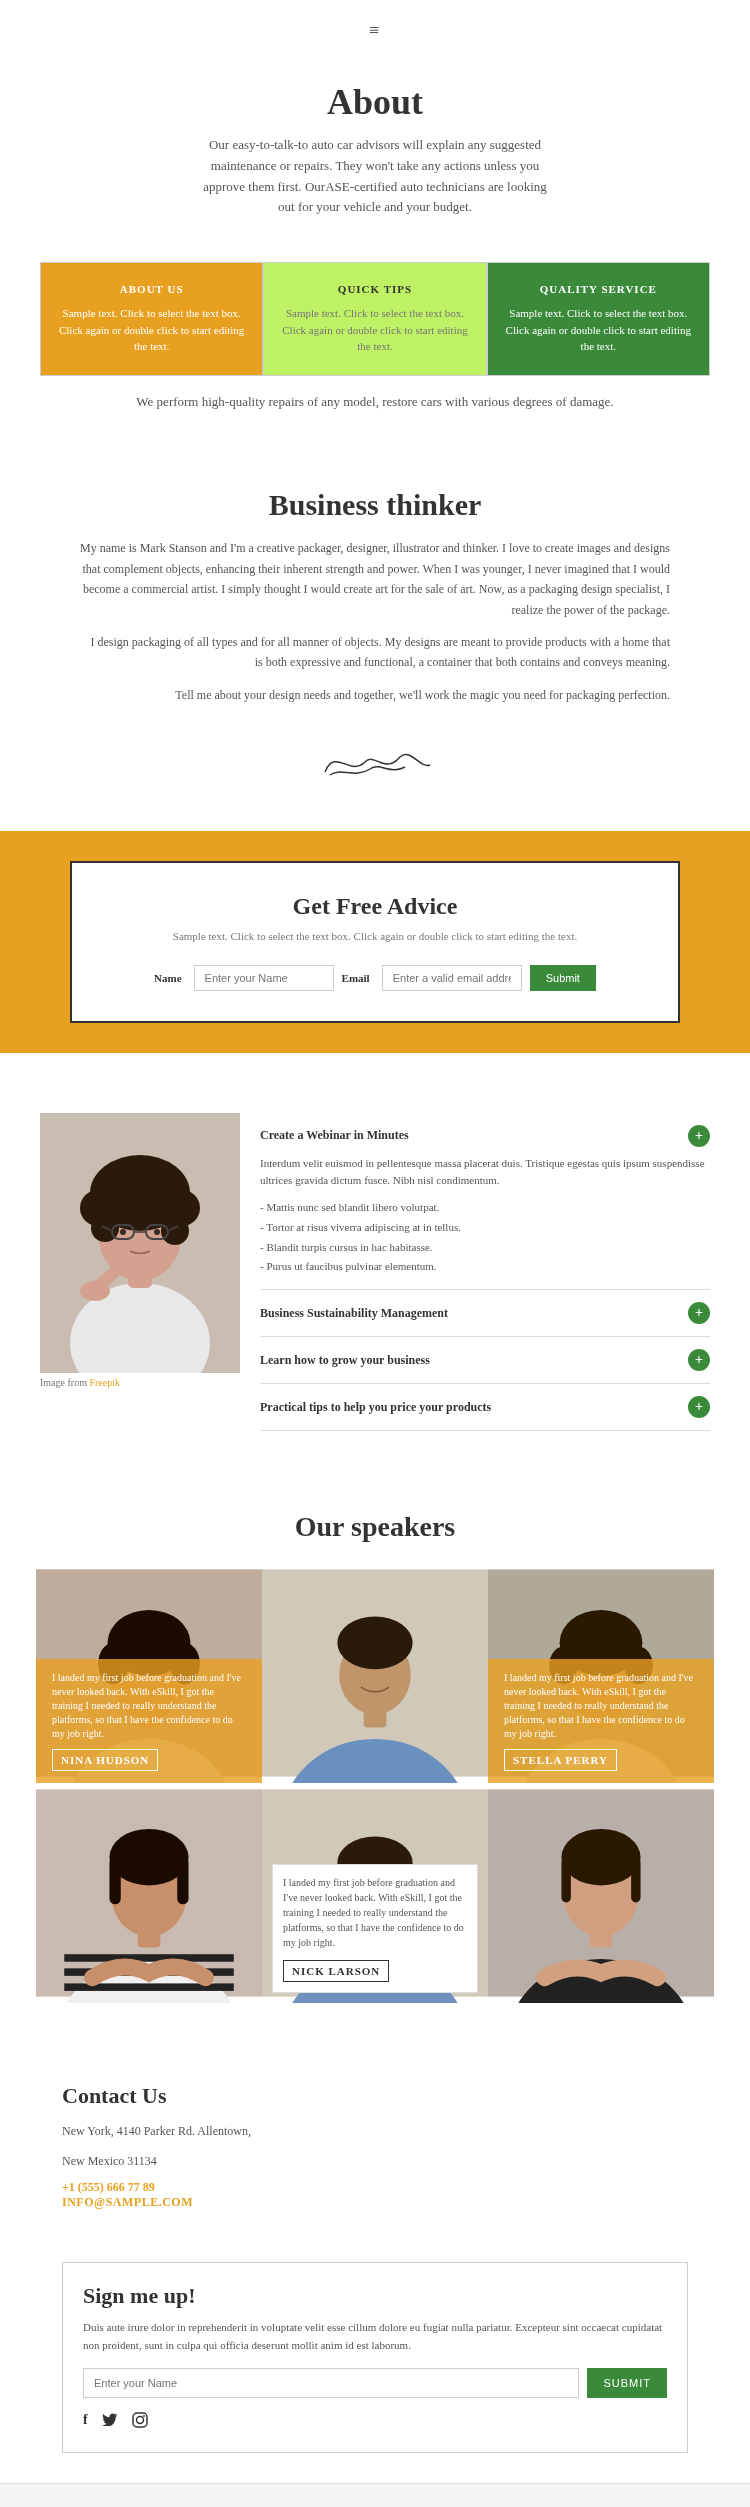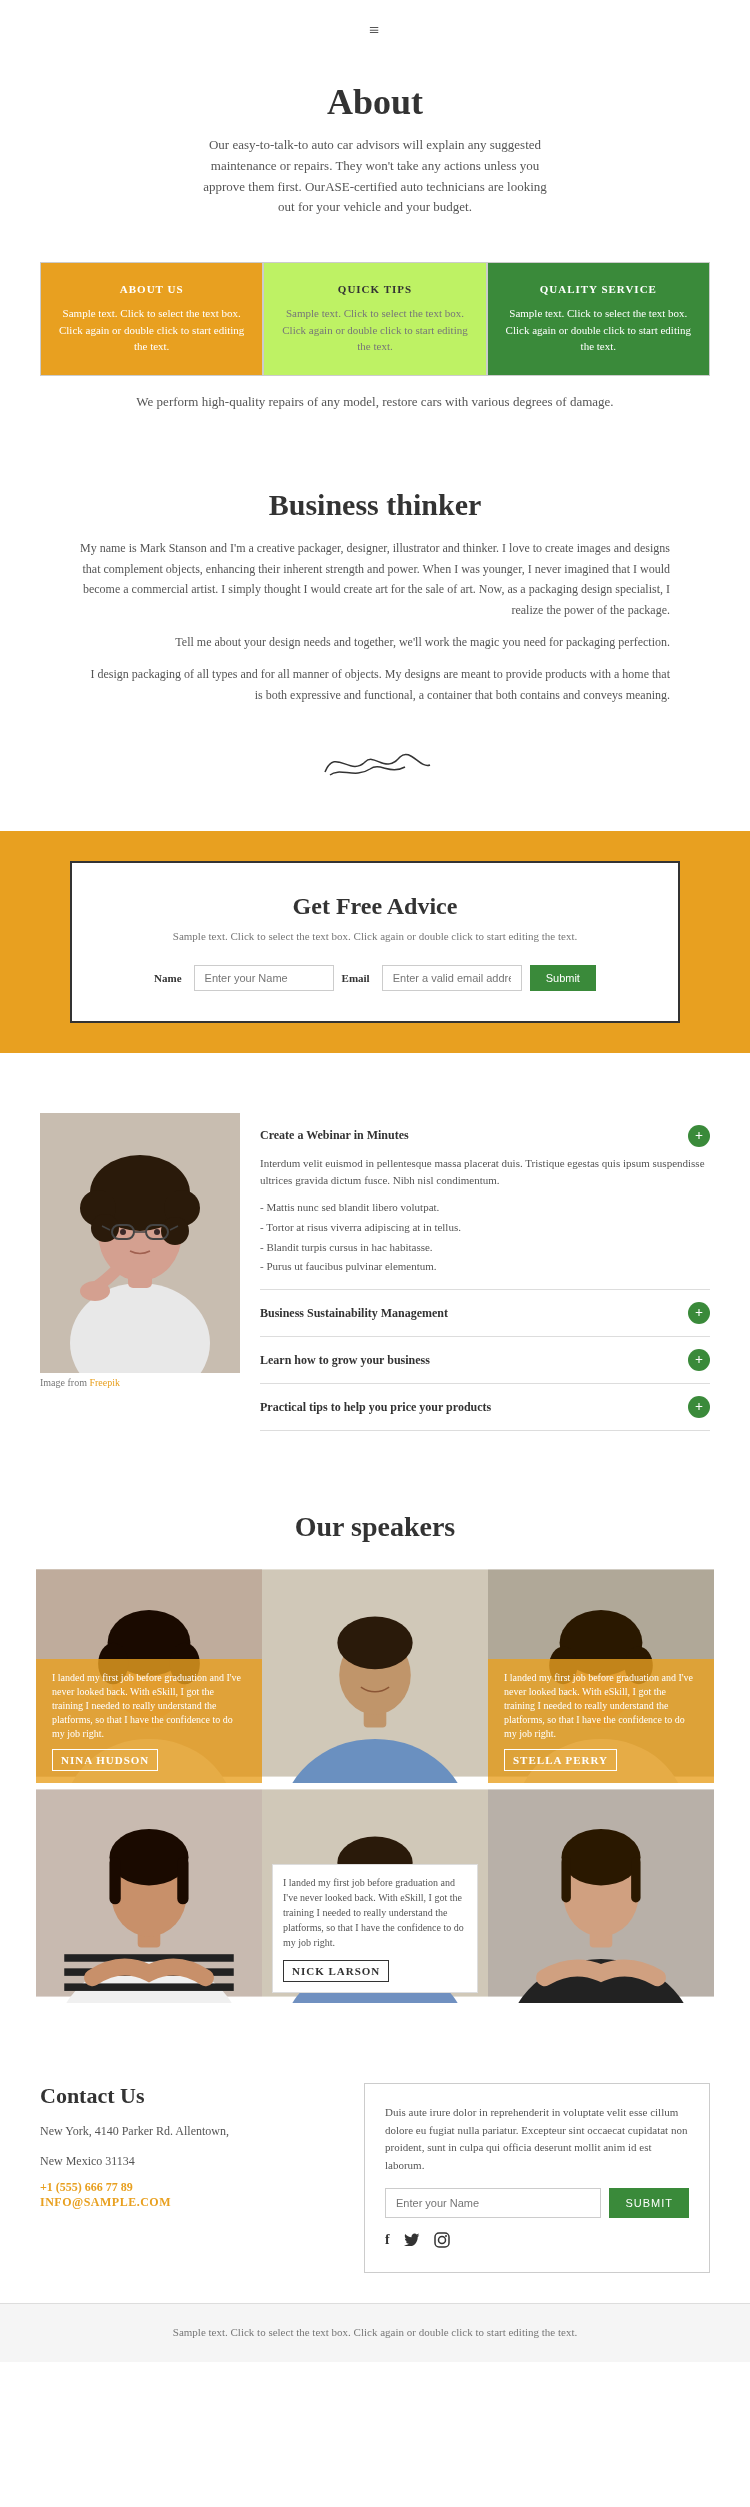--- a/index.html
+++ b/index.html
@@ -68,21 +68,21 @@
     .speaker-overlay-yellow { background: #e8a020cc; }
     .speaker-overlay-orange { background: #e8a020cc; }
     .speaker-quote { font-size: 10px; color: #fff; line-height: 1.4; margin-bottom: 8px; }
     .speaker-name { font-size: 11px; font-weight: bold; color: #fff; letter-spacing: 1px; text-transform: uppercase; border: 1px solid #fff; padding: 4px 8px; display: inline-block; }
     .speaker-name-dark { color: #333; border-color: #333; }
     .speakers-row2 { display: grid; grid-template-columns: 1fr 1fr 1fr; gap: 0; }
     .speaker-card2 { position: relative; height: 220px; overflow: hidden; }
     .speaker-middle-quote { font-size: 10px; color: #555; line-height: 1.5; margin-bottom: 10px; }
 
     
-    .contact-section { display: flex; gap: 20px; padding: 30px 40px; background: #fff; }
+    .contact-section { display: flex; gap: 52px; padding: 30px 62px; background: #fff; flex-direction: column; }
     .contact-left { flex: 1; }
     .contact-title { font-size: 22px; font-weight: bold; margin-bottom: 12px; font-family: Georgia, serif; }
     .contact-address { font-size: 12px; color: #555; line-height: 1.8; margin-bottom: 8px; }
     .contact-phone { color: #e8a020; font-size: 12px; font-weight: bold; }
     .contact-email { color: #e8a020; font-size: 12px; font-weight: bold; letter-spacing: 0.5px; }
     .contact-right { flex: 1; border: 1px solid #ccc; padding: 20px; }
     .signup-title { font-size: 22px; font-weight: bold; margin-bottom: 10px; font-family: Georgia, serif; }
     .signup-text { font-size: 11px; color: #555; line-height: 1.6; margin-bottom: 14px; }
     .signup-form { display: flex; gap: 8px; margin-bottom: 14px; }
     .signup-input { flex: 1; border: 1px solid #ccc; padding: 8px 10px; font-size: 11px; }
@@ -121,22 +121,22 @@
   </div>
 </div>
 
 <p class="about-footer">We perform high-quality repairs of any model, restore cars with various degrees of damage.</p>
 
 <div style="height: 30px;"></div>
 
 <div class="thinker-section">
   <h2 class="thinker-title">Business thinker</h2>
   <p class="thinker-text">My name is Mark Stanson and I'm a creative packager, designer, illustrator and thinker. I love to create images and designs that complement objects, enhancing their inherent strength and power. When I was younger, I never imagined that I would become a commercial artist. I simply thought I would create art for the sale of art. Now, as a packaging design specialist, I realize the power of the package.</p>
+  <p class="thinker-text">I design packaging of all types and for all manner of objects. My designs are meant to provide products with a home that is both expressive and functional, a container that both contains and conveys meaning.</p>
   <p class="thinker-text">Tell me about your design needs and together, we'll work the magic you need for packaging perfection.</p>
-  <p class="thinker-text">I design packaging of all types and for all manner of objects. My designs are meant to provide products with a home that is both expressive and functional, a container that both contains and conveys meaning.</p>
   <div class="signature">
     <svg width="120" height="50" viewBox="0 0 120 50">
       <path d="M10,35 C20,10 35,40 50,25 C60,15 70,38 85,20 C95,10 105,32 115,28" stroke="#333" stroke-width="1.5" fill="none"></path>
       <path d="M15,38 C25,30 40,42 55,32 C65,25 75,38 90,30" stroke="#333" stroke-width="1.5" fill="none"></path>
     </svg>
   </div>
 </div>
 
 <div class="advice-section">
   <div class="advice-box">
@@ -353,20 +353,21 @@
 
 <div class="contact-section">
   <div class="contact-left">
     <h2 class="contact-title">Contact Us</h2>
     <p class="contact-address">New York, 4140 Parker Rd. Allentown,</p>
     <p class="contact-address">New Mexico 31134</p>
     <p class="contact-phone">+1 (555) 666 77 89</p>
     <p class="contact-email">INFO@SAMPLE.COM</p>
   </div>
   <div class="contact-right">
+    <h2 class="signup-title">Sign me up!</h2>
     <p class="signup-text">Duis aute irure dolor in reprehenderit in voluptate velit esse cillum dolore eu fugiat nulla pariatur. Excepteur sint occaecat cupidatat non proident, sunt in culpa qui officia deserunt mollit anim id est laborum.</p>
     <div class="signup-form">
       <input type="text" class="signup-input" placeholder="Enter your Name" style="">
       <button class="signup-btn">SUBMIT</button>
     </div>
     <div class="social-icons">
       <span class="social-icon" style="font-family: serif; font-weight: bold;">f</span>
       <span class="social-icon" style="font-family: sans-serif;">
         <svg width="16" height="14" viewBox="0 0 16 14" fill="none" xmlns="http://www.w3.org/2000/svg">
           <path d="M15 1.5C14.3 2 13.5 2.3 12.7 2.5C12.2 1.9 11.5 1.5 10.6 1.5C8.9 1.5 7.5 2.9 7.5 4.6C7.5 4.9 7.5 5.1 7.6 5.3C5 5.2 2.7 4 1.2 2.1C0.9 2.7 0.8 3.3 0.8 4C0.8 5.2 1.4 6.3 2.4 6.9C1.8 6.9 1.3 6.7 0.9 6.5V6.5C0.9 8 2 9.2 3.4 9.5C3.1 9.6 2.8 9.6 2.5 9.6C2.3 9.6 2.1 9.6 1.9 9.5C2.3 10.8 3.5 11.8 4.9 11.8C3.8 12.6 2.4 13.1 0.9 13.1C0.6 13.1 0.3 13.1 0 13C1.4 13.9 3.1 14.5 4.9 14.5C10.6 14.5 13.7 9.6 13.7 5.4C13.7 5.3 13.7 5.1 13.7 5C14.3 4.5 14.9 3.9 15.3 3.2C14.7 3.5 14.1 3.7 13.4 3.7C14.1 3.3 14.7 2.5 15 1.5Z" fill="#333"></path>

